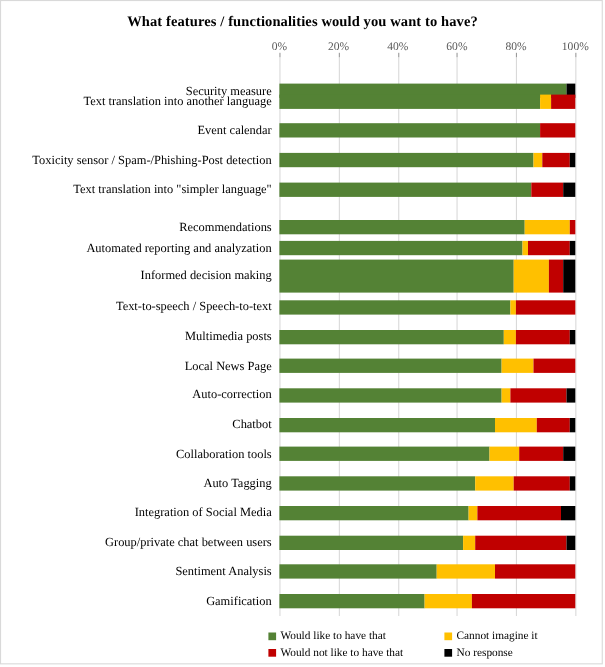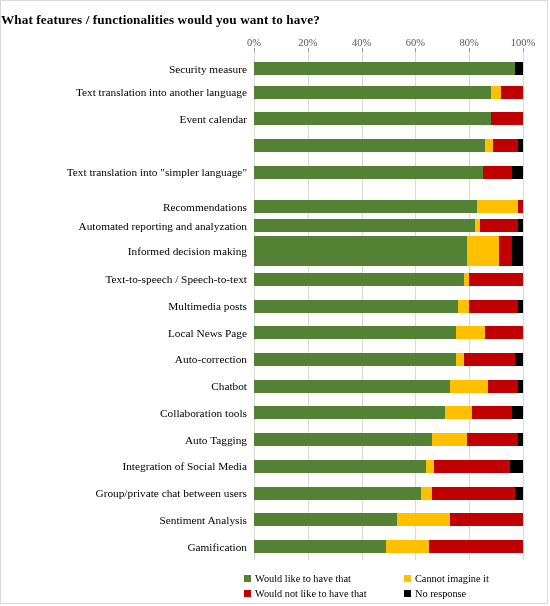--- a/index.html
+++ b/index.html
@@ -20,21 +20,21 @@
     height: 604px;
     border: 1px solid #d9d9d9;
     box-sizing: border-box;
     background: #ffffff;
   }
   #chart-title {
     position: absolute;
     left: 0;
     top: 11px;
     width: 548px;
-    text-align: left;
+    text-align: center;
     font-size: 13.2px;
     font-weight: bold;
     font-family: "Liberation Serif", serif;
     letter-spacing: 0.1px;
   }
 
   
   #plot {
     position: absolute;
     left: 253px;
@@ -163,21 +163,21 @@
         <div class="gridline" style="left: 107.6px;"></div>
         <div class="tickmark" style="left: 107.6px;"></div>
         <div class="gridline" style="left: 161.4px;"></div>
         <div class="tickmark" style="left: 161.4px;"></div>
         <div class="gridline" style="left: 215.2px;"></div>
         <div class="tickmark" style="left: 215.2px;"></div>
         <div class="gridline" style="left: 269px;"></div>
         <div class="tickmark" style="left: 269px;"></div>
       </div>
     <div id="rows">
-        <div class="row" style="top: 10px; height: 13px;">
+        <div class="row" style="top: 24px; height: 13px;">
           <div class="row-label">Security measure</div>
           <div class="bar">
             <div class="seg" title="Would like to have that: 97%" style="width: 260.93px; background: rgb(84, 130, 53);"></div>
             <div class="seg" title="No response: 3%" style="width: 8.07px; background: rgb(0, 0, 0);"></div>
           </div>
         </div>
         <div class="row" style="top: 33.6053px; height: 13px;">
           <div class="row-label">Text translation into another language</div>
           <div class="bar">
             <div class="seg" title="Would like to have that: 88%" style="width: 236.72px; background: rgb(84, 130, 53);"></div>
@@ -186,20 +186,21 @@
           </div>
         </div>
         <div class="row" style="top: 60.3421px; height: 13px;">
           <div class="row-label">Event calendar</div>
           <div class="bar">
             <div class="seg" title="Would like to have that: 88%" style="width: 236.72px; background: rgb(84, 130, 53);"></div>
             <div class="seg" title="Would not like to have that: 12%" style="width: 32.28px; background: rgb(192, 0, 0);"></div>
           </div>
         </div>
         <div class="row" style="top: 87.0789px; height: 13px;">
+          <div class="row-label">Toxicity sensor / Spam-/Phishing-Post detection</div>
           <div class="bar">
             <div class="seg" title="Would like to have that: 86%" style="width: 231.34px; background: rgb(84, 130, 53);"></div>
             <div class="seg" title="Cannot imagine it: 3%" style="width: 8.07px; background: rgb(255, 192, 0);"></div>
             <div class="seg" title="Would not like to have that: 9%" style="width: 24.21px; background: rgb(192, 0, 0);"></div>
             <div class="seg" title="No response: 2%" style="width: 5.38px; background: rgb(0, 0, 0);"></div>
           </div>
         </div>
         <div class="row" style="top: 113.816px; height: 13px;">
           <div class="row-label">Text translation into "simpler language"</div>
           <div class="bar">

